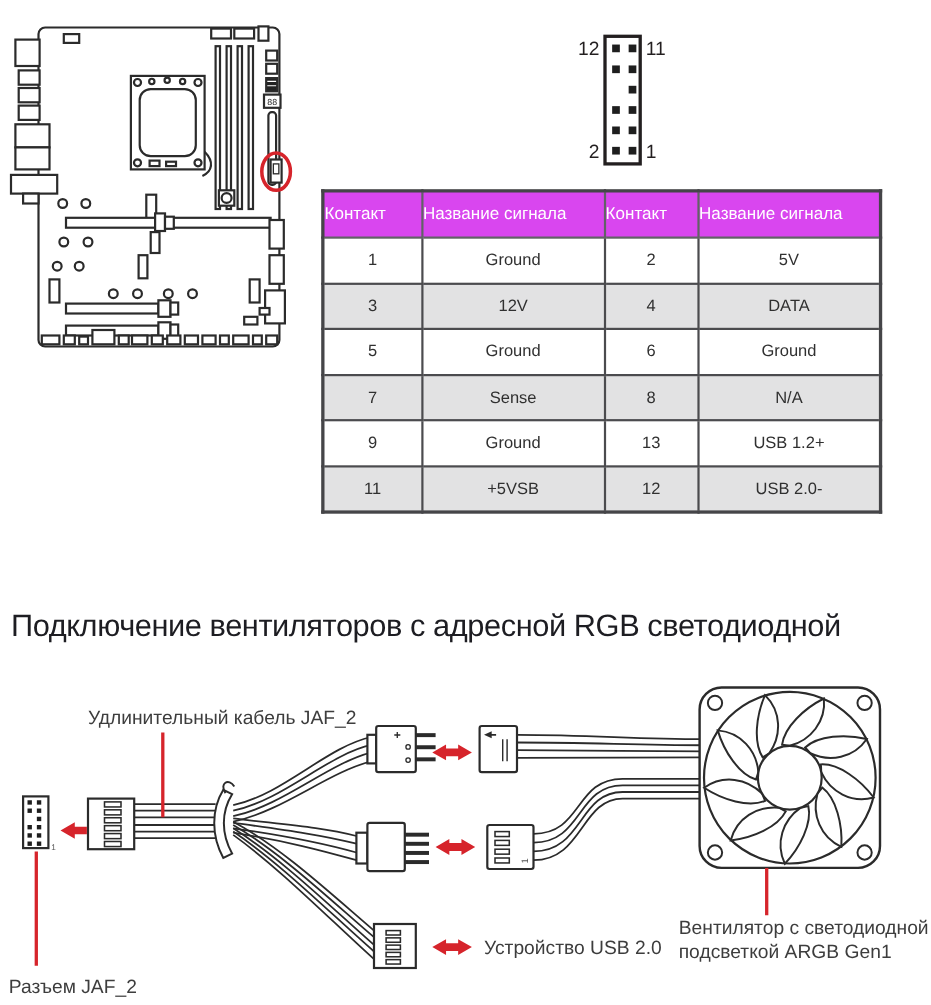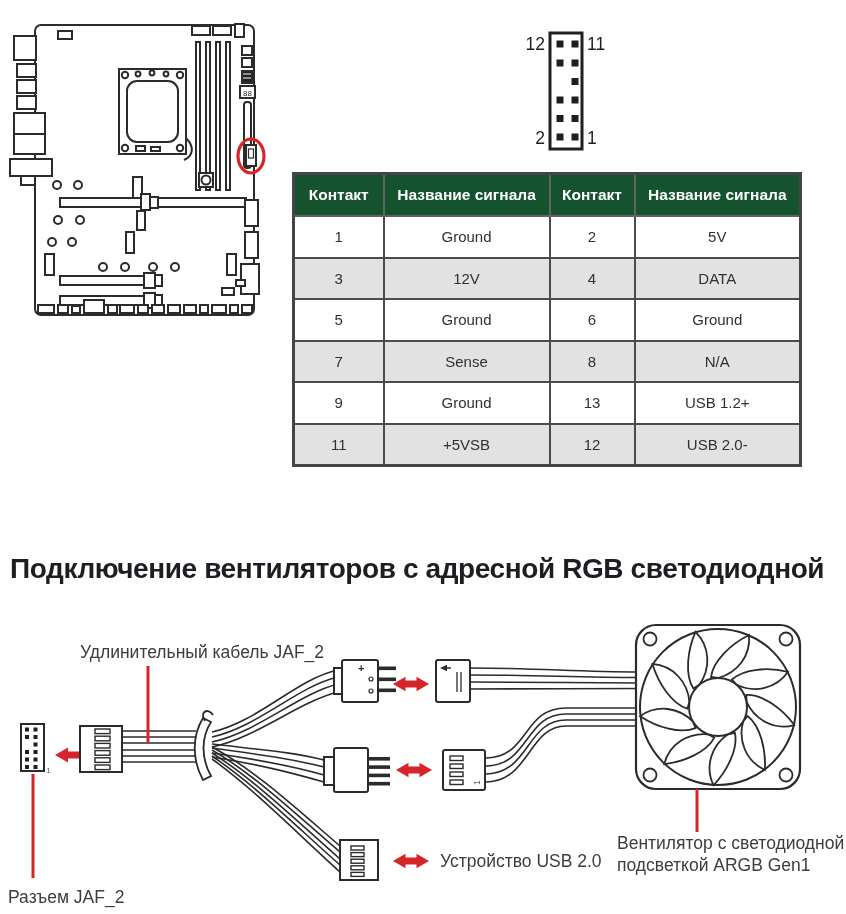--- a/index.html
+++ b/index.html
@@ -4,27 +4,27 @@
 <style>
   html,body{margin:0;padding:0;background:#fff;}
   .page{position:relative;width:846px;height:914px;background:#fff;overflow:hidden;
         font-family:"Liberation Sans",sans-serif;color:#232329;}
   svg{position:absolute;display:block;}
   .mb{left:8px;top:12px;}
   .ph{left:500px;top:25px;}
   .cd{left:0px;top:620px;}
   .pinout-table{position:absolute;left:292px;top:172px;width:507px;border-collapse:collapse;
         table-layout:fixed;border:3px solid #454548;}
-  .pinout-table th{background:#14532d;color:#fff;font-size:15.5px;font-weight:700;
-        height:40px;border:2px solid #626266;text-align:center;padding:0;}
+  .pinout-table th{background:#d946ef;color:#fff;font-size:15.5px;font-weight:400;
+        height:40px;border:2px solid #626266;text-align:left;padding:0;}
   .pinout-table td{border:2px solid #4b4b4e;font-size:15px;color:#303030;text-align:center;
         height:39.5px;background:#fff;padding:0;}
   .pinout-table tbody tr:nth-child(even) td{background:#e2e2e3;}
   .heading{position:absolute;left:10px;top:529px;width:830px;font-size:28px;line-height:34px;
-        font-weight:700;color:#1d1d22;letter-spacing:-0.4px;}
+        font-weight:400;color:#1d1d22;letter-spacing:-0.4px;}
   .heading span{display:block;}
   text{font-family:"Liberation Sans",sans-serif;}
 </style>
 </head>
 <body>
 
 <div class="page">
 
   <svg class="mb" width="265" height="310" viewBox="0 0 265 310">
     <g fill="#fff" stroke="#2b2b2b" stroke-width="2">

